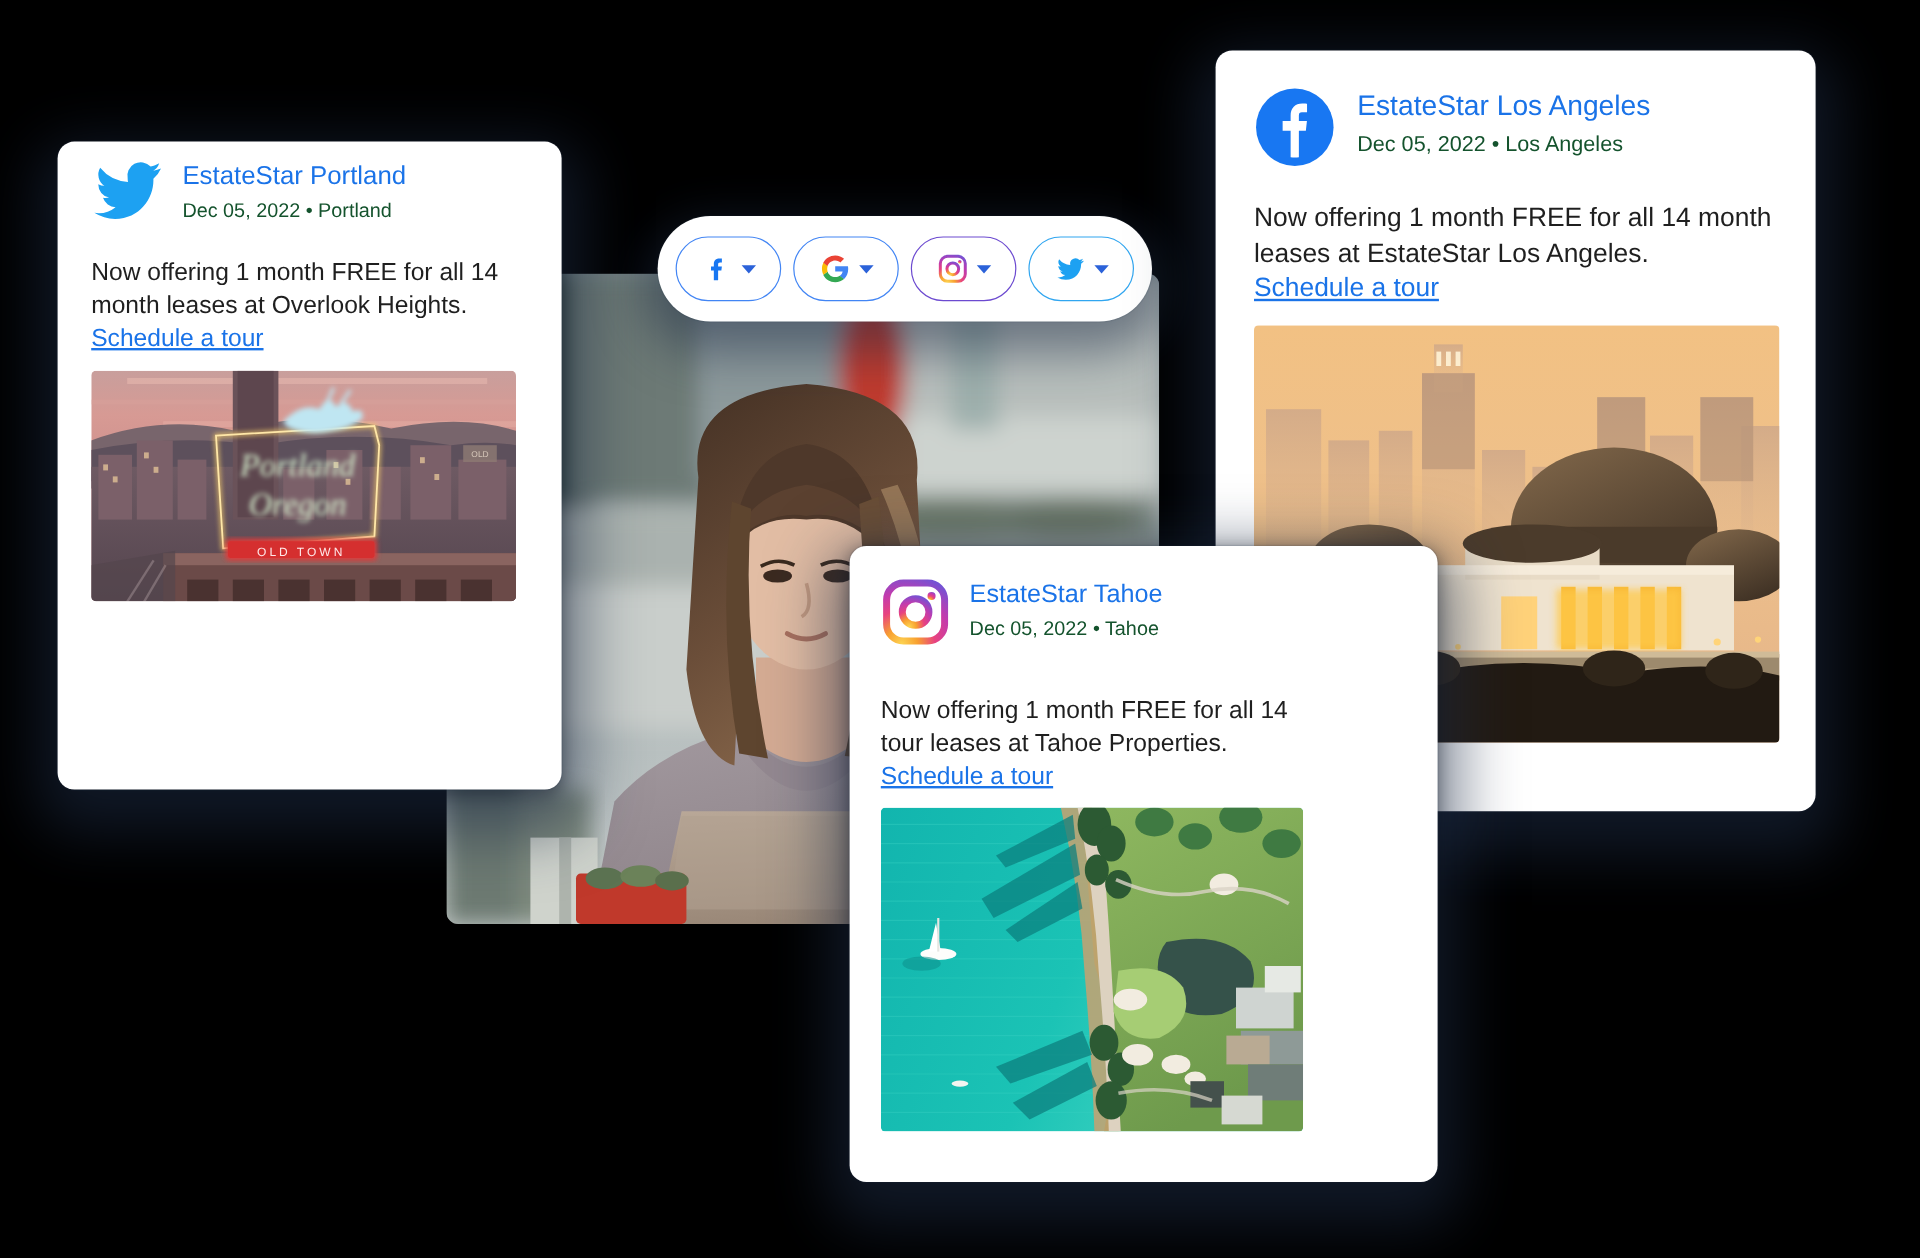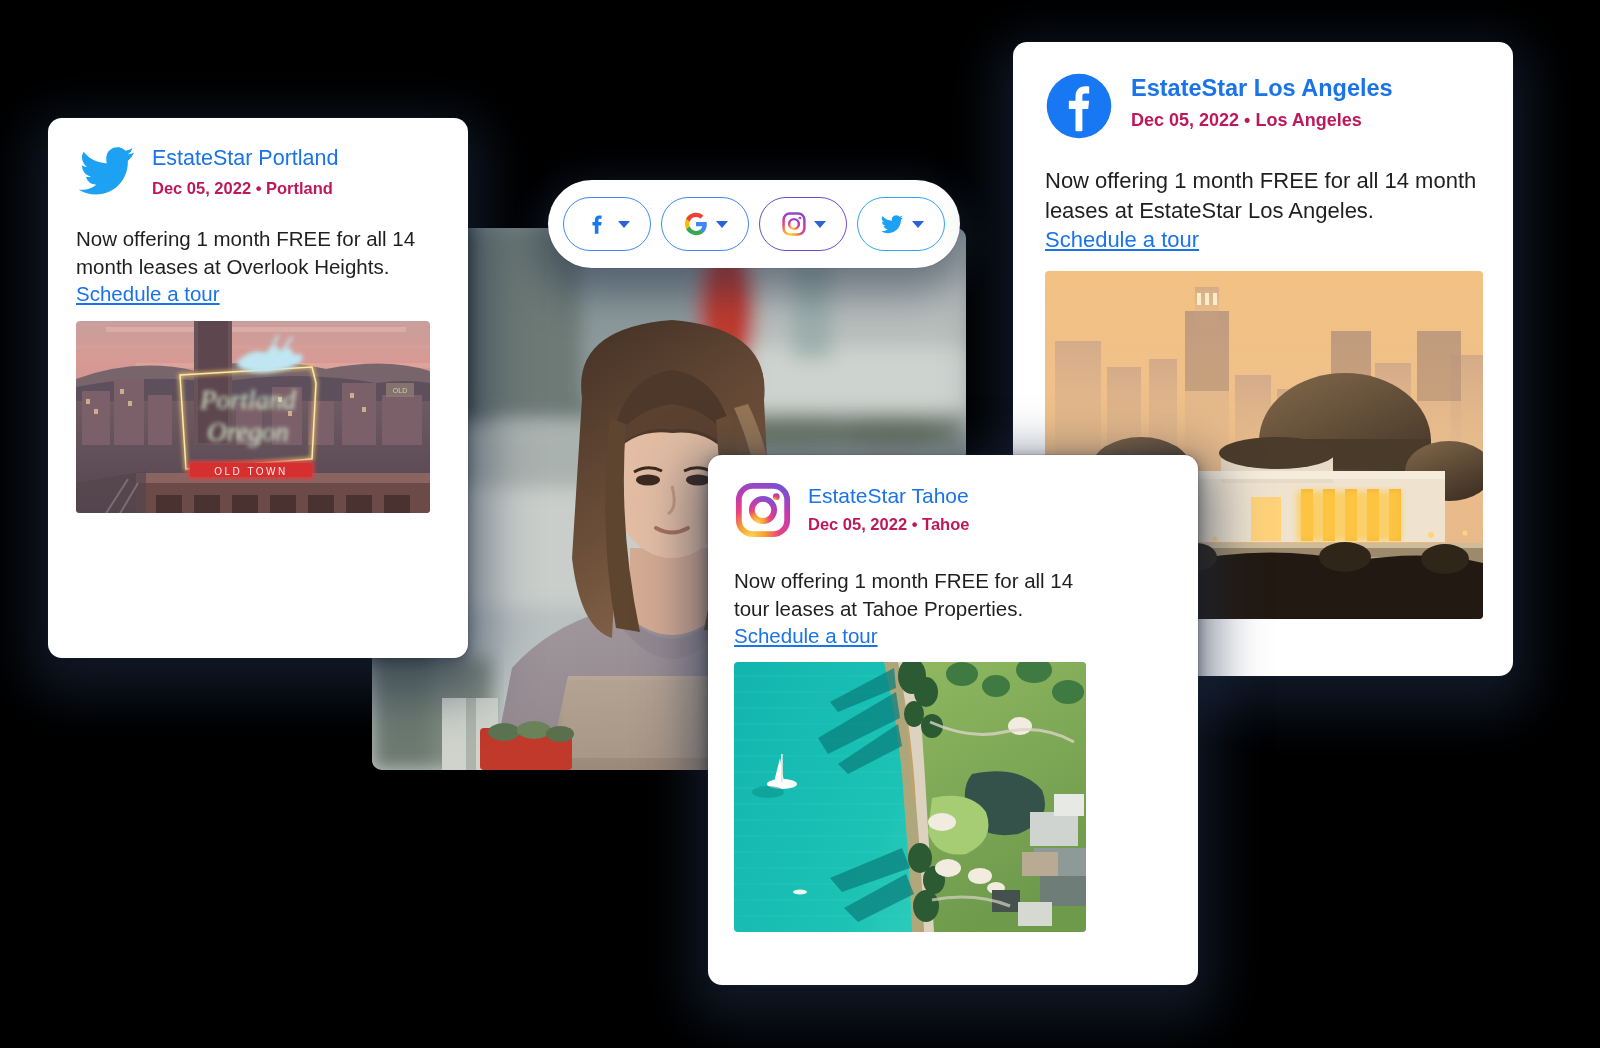--- a/index.html
+++ b/index.html
@@ -20,53 +20,53 @@
                 0 18px 50px 18px rgba(30,44,70,0.55),
                 0 4px 14px rgba(0,0,0,0.45);
   }
   .card-head { display: flex; align-items: flex-start; }
   .avatar { flex: 0 0 auto; display: block; }
   .head-text { padding-top: 2px; }
   .acct-name {
     color: #1a73e8; font-weight: 400; line-height: 1.2;
     white-space: nowrap;
   }
-  .acct-meta { color: #be185d; line-height: 1.25; white-space: nowrap; font-weight: bold; }
+  .acct-meta { color: #14532d; line-height: 1.25; white-space: nowrap; }
   .body-text { color: #1f1f1f; }
   .tour-link {
     color: #1a73e8; 
     text-underline-offset: 2px; display: inline-block;
   }
   .post-img { border-radius: 4px; overflow: hidden; position: relative; }
   .post-img > svg { display: block; width: 100%; height: 100%; }
 
   
-  #card-portland { left: 48px; top: 118px; width: 420px; height: 540px; padding: 26px 28px; }
+  #card-portland { left: 48px; top: 118px; width: 420px; height: 540px; padding: 14px 28px; }
   #card-portland .avatar { width: 62px; height: 52px; margin-right: 14px; }
   #card-portland .acct-name { font-size: 21.5px; }
   #card-portland .acct-meta { font-size: 16.5px; margin-top: 6px; }
   #card-portland .body-text { font-size: 20.5px; line-height: 1.33; margin-top: 27px; }
   #card-portland .tour-link { font-size: 20.5px; line-height: 1.33; }
   #card-portland .post-img { width: 354px; height: 192px; margin-top: 14px; }
 
   
   #card-la { left: 1013px; top: 42px; width: 500px; height: 634px; padding: 30px 32px; }
   #card-la .avatar { width: 68px; height: 68px; margin-right: 18px; }
-  #card-la .acct-name { font-size: 23.5px; font-weight: bold; }
+  #card-la .acct-name { font-size: 23.5px; }
   #card-la .acct-meta { font-size: 18px; margin-top: 7px; }
   #card-la .body-text { font-size: 22px; line-height: 1.35; margin-top: 26px; }
   #card-la .tour-link { font-size: 22px; line-height: 1.35; }
   #card-la .post-img { width: 438px; height: 348px; margin-top: 16px; }
 
   
   #card-tahoe { left: 708px; top: 455px; width: 490px; height: 530px; padding: 26px 26px; }
   #card-tahoe .avatar { width: 58px; height: 58px; margin-right: 16px; }
   #card-tahoe .acct-name { font-size: 21px; }
   #card-tahoe .acct-meta { font-size: 16.5px; margin-top: 6px; }
-  #card-tahoe .body-text { font-size: 20.5px; line-height: 1.35; margin-top: 28px; white-space: nowrap; }
+  #card-tahoe .body-text { font-size: 20.5px; line-height: 1.35; margin-top: 39px; white-space: nowrap; }
   #card-tahoe .tour-link { font-size: 20.5px; line-height: 1.35; }
   #card-tahoe .post-img { width: 352px; height: 270px; margin-top: 12px; }
 
   
   #center-photo {
     position: absolute; left: 372px; top: 228px;
     width: 594px; height: 542px;
     border-radius: 10px; overflow: hidden;
   }
   #center-photo svg { display: block; width: 100%; height: 100%; }

